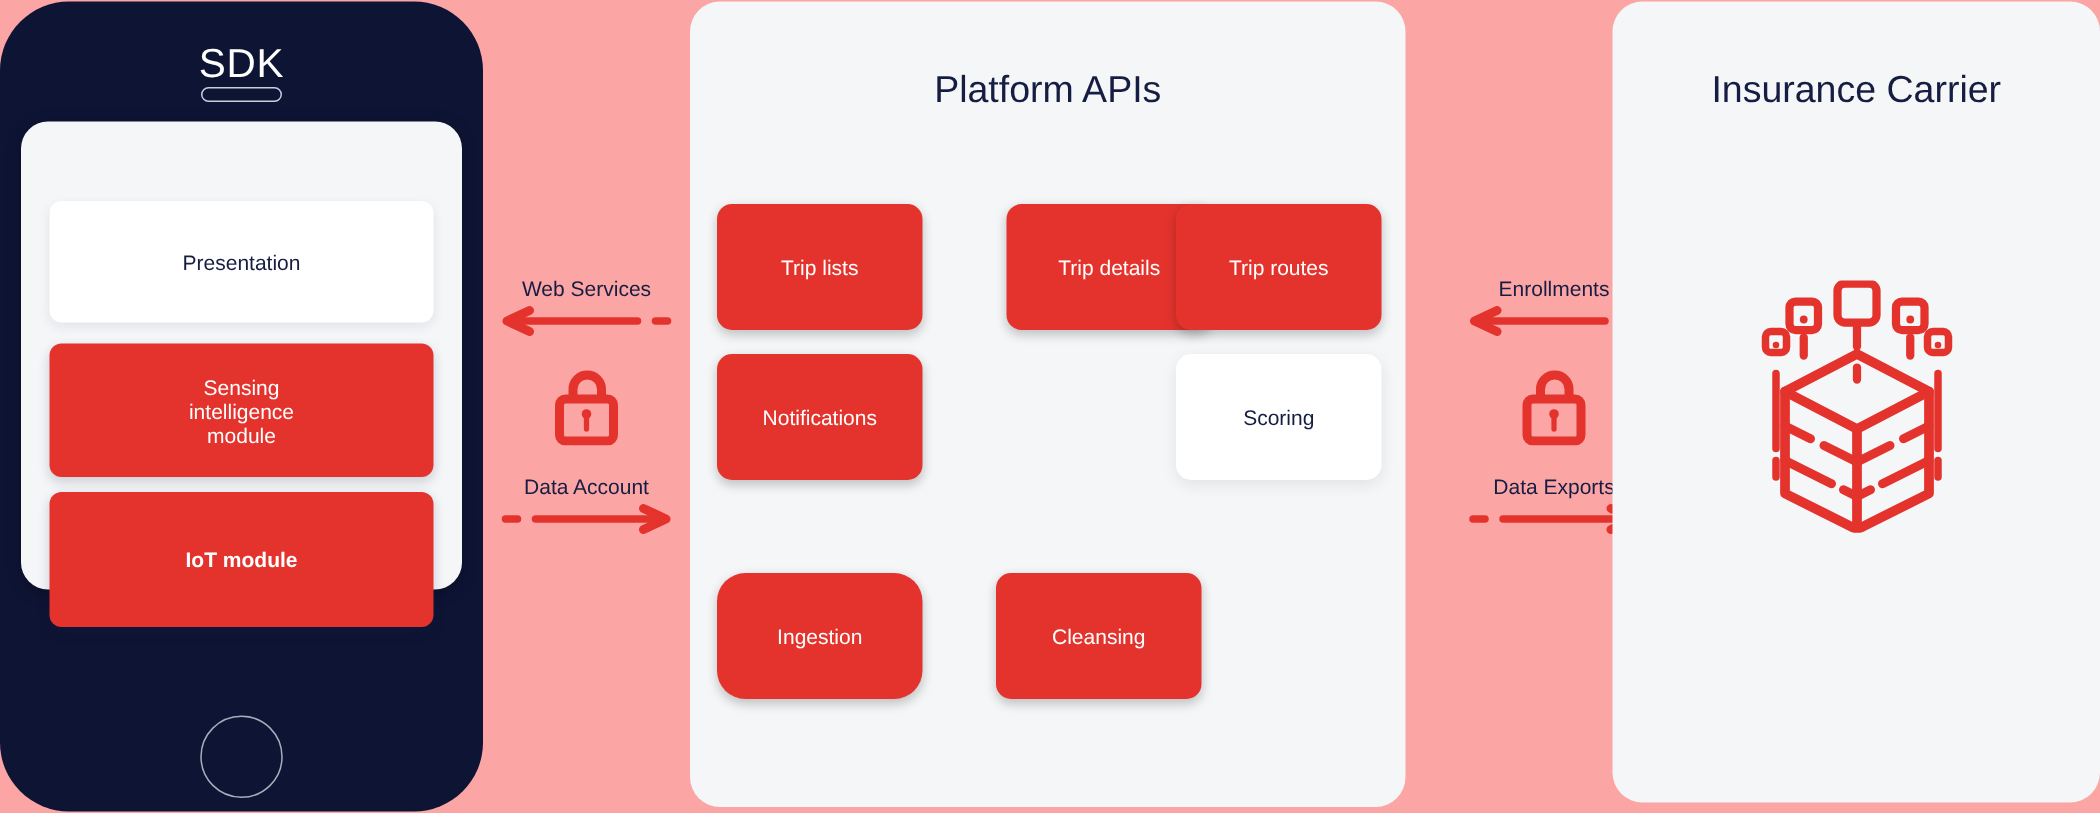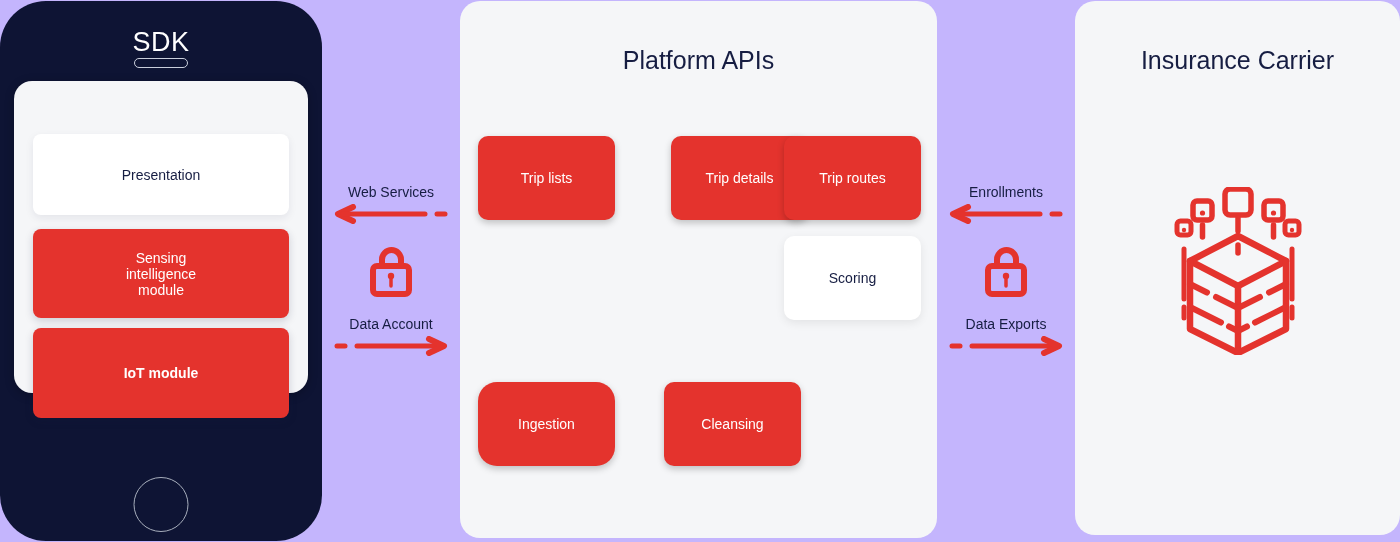--- a/index.html
+++ b/index.html
@@ -1,36 +1,36 @@
 <!DOCTYPE html>
 <html><head>
 <meta charset="utf-8">
 <style>
   html,body{margin:0;padding:0;background:#ffffff;}
   .stage{
-    position:relative;width:1400px;height:542px;background:#c4b5fd;overflow:hidden;
+    position:relative;width:1400px;height:542px;background:#fca5a5;overflow:hidden;
     font-family:"Liberation Sans", sans-serif;color:#161d42;
   }
   
   .phone{position:absolute;left:0;top:1px;width:322px;height:540px;background:#0e1434;border-radius:46px;}
   .phone-title{position:absolute;top:26px;left:0;width:100%;text-align:center;color:#ffffff;font-size:27px;letter-spacing:.5px;}
   .speaker{position:absolute;top:57px;left:50%;transform:translateX(-50%);width:52px;height:8px;border:1.5px solid #c9cedb;border-radius:5px;}
   .screen{position:absolute;left:14px;top:80px;width:294px;height:312px;background:#f5f6f8;border-radius:18px;box-shadow:0 2px 10px rgba(0,0,0,.25);}
   .module{position:absolute;left:19px;width:256px;border-radius:8px;display:flex;align-items:center;justify-content:center;
           text-align:center;font-size:14px;line-height:16px;white-space:pre-line;}
   .module-white{background:#ffffff;color:#161d42;box-shadow:0 3px 8px rgba(20,25,60,.08);}
   .module-red{background:#e4332d;color:#ffffff;box-shadow:0 3px 8px rgba(20,25,60,.18);}
   .m1{top:53px;height:81px;}
   .m2{top:148px;height:89px;}
   .m3{top:247px;height:90px;font-weight:bold;}
   .home{position:absolute;top:476px;left:50%;transform:translateX(-50%);width:53px;height:53px;border:1.5px solid #a7aebc;border-radius:50%;}
   
   .flow{position:absolute;top:0;width:138px;height:449px;}
   .flow-left{left:322px;}
-  .flow-right{left:937px;}
+  .flow-right{left:967px;}
   .flow-label{position:absolute;left:0;width:100%;text-align:center;font-size:14px;color:#161d42;}
   .lbl-top{top:184px;}
   .lbl-bottom{top:316px;}
   .arrow{position:absolute;left:11px;width:116px;height:20px;}
   .arrow-top{top:204px;}
   .arrow-bottom{top:336px;}
   .lock{position:absolute;top:243px;left:50%;transform:translateX(-50%);width:46px;height:54px;}
   
   .panel{position:absolute;top:1px;background:#f5f6f8;border-radius:20px;}
   .platform{left:460px;width:477px;height:537px;}
@@ -88,20 +88,21 @@
         <path d="M96 3 L111 10 L96 17" stroke-width="6" stroke-linejoin="round"></path>
       </g>
     </svg>
   </div>
 
   <div class="panel platform">
     <div class="panel-title">Platform APIs</div>
     <div class="pbox pbox-red b1">Trip lists</div>
     <div class="pbox pbox-red b2">Trip details</div>
     <div class="pbox pbox-red b3">Trip routes</div>
+    <div class="pbox pbox-red b4">Notifications</div>
     <div class="pbox pbox-white b6">Scoring</div>
     <div class="pbox pbox-red b7">Ingestion</div>
     <div class="pbox pbox-red b8">Cleansing</div>
   </div>
 
   <div class="flow flow-right">
     <div class="flow-label lbl-top">Enrollments</div>
     <svg class="arrow arrow-top" viewBox="0 0 116 20">
       <g stroke="#e4332d" fill="none" stroke-linecap="round">
         <path d="M20 3 L5 10 L20 17" stroke-width="6" stroke-linejoin="round"></path>

